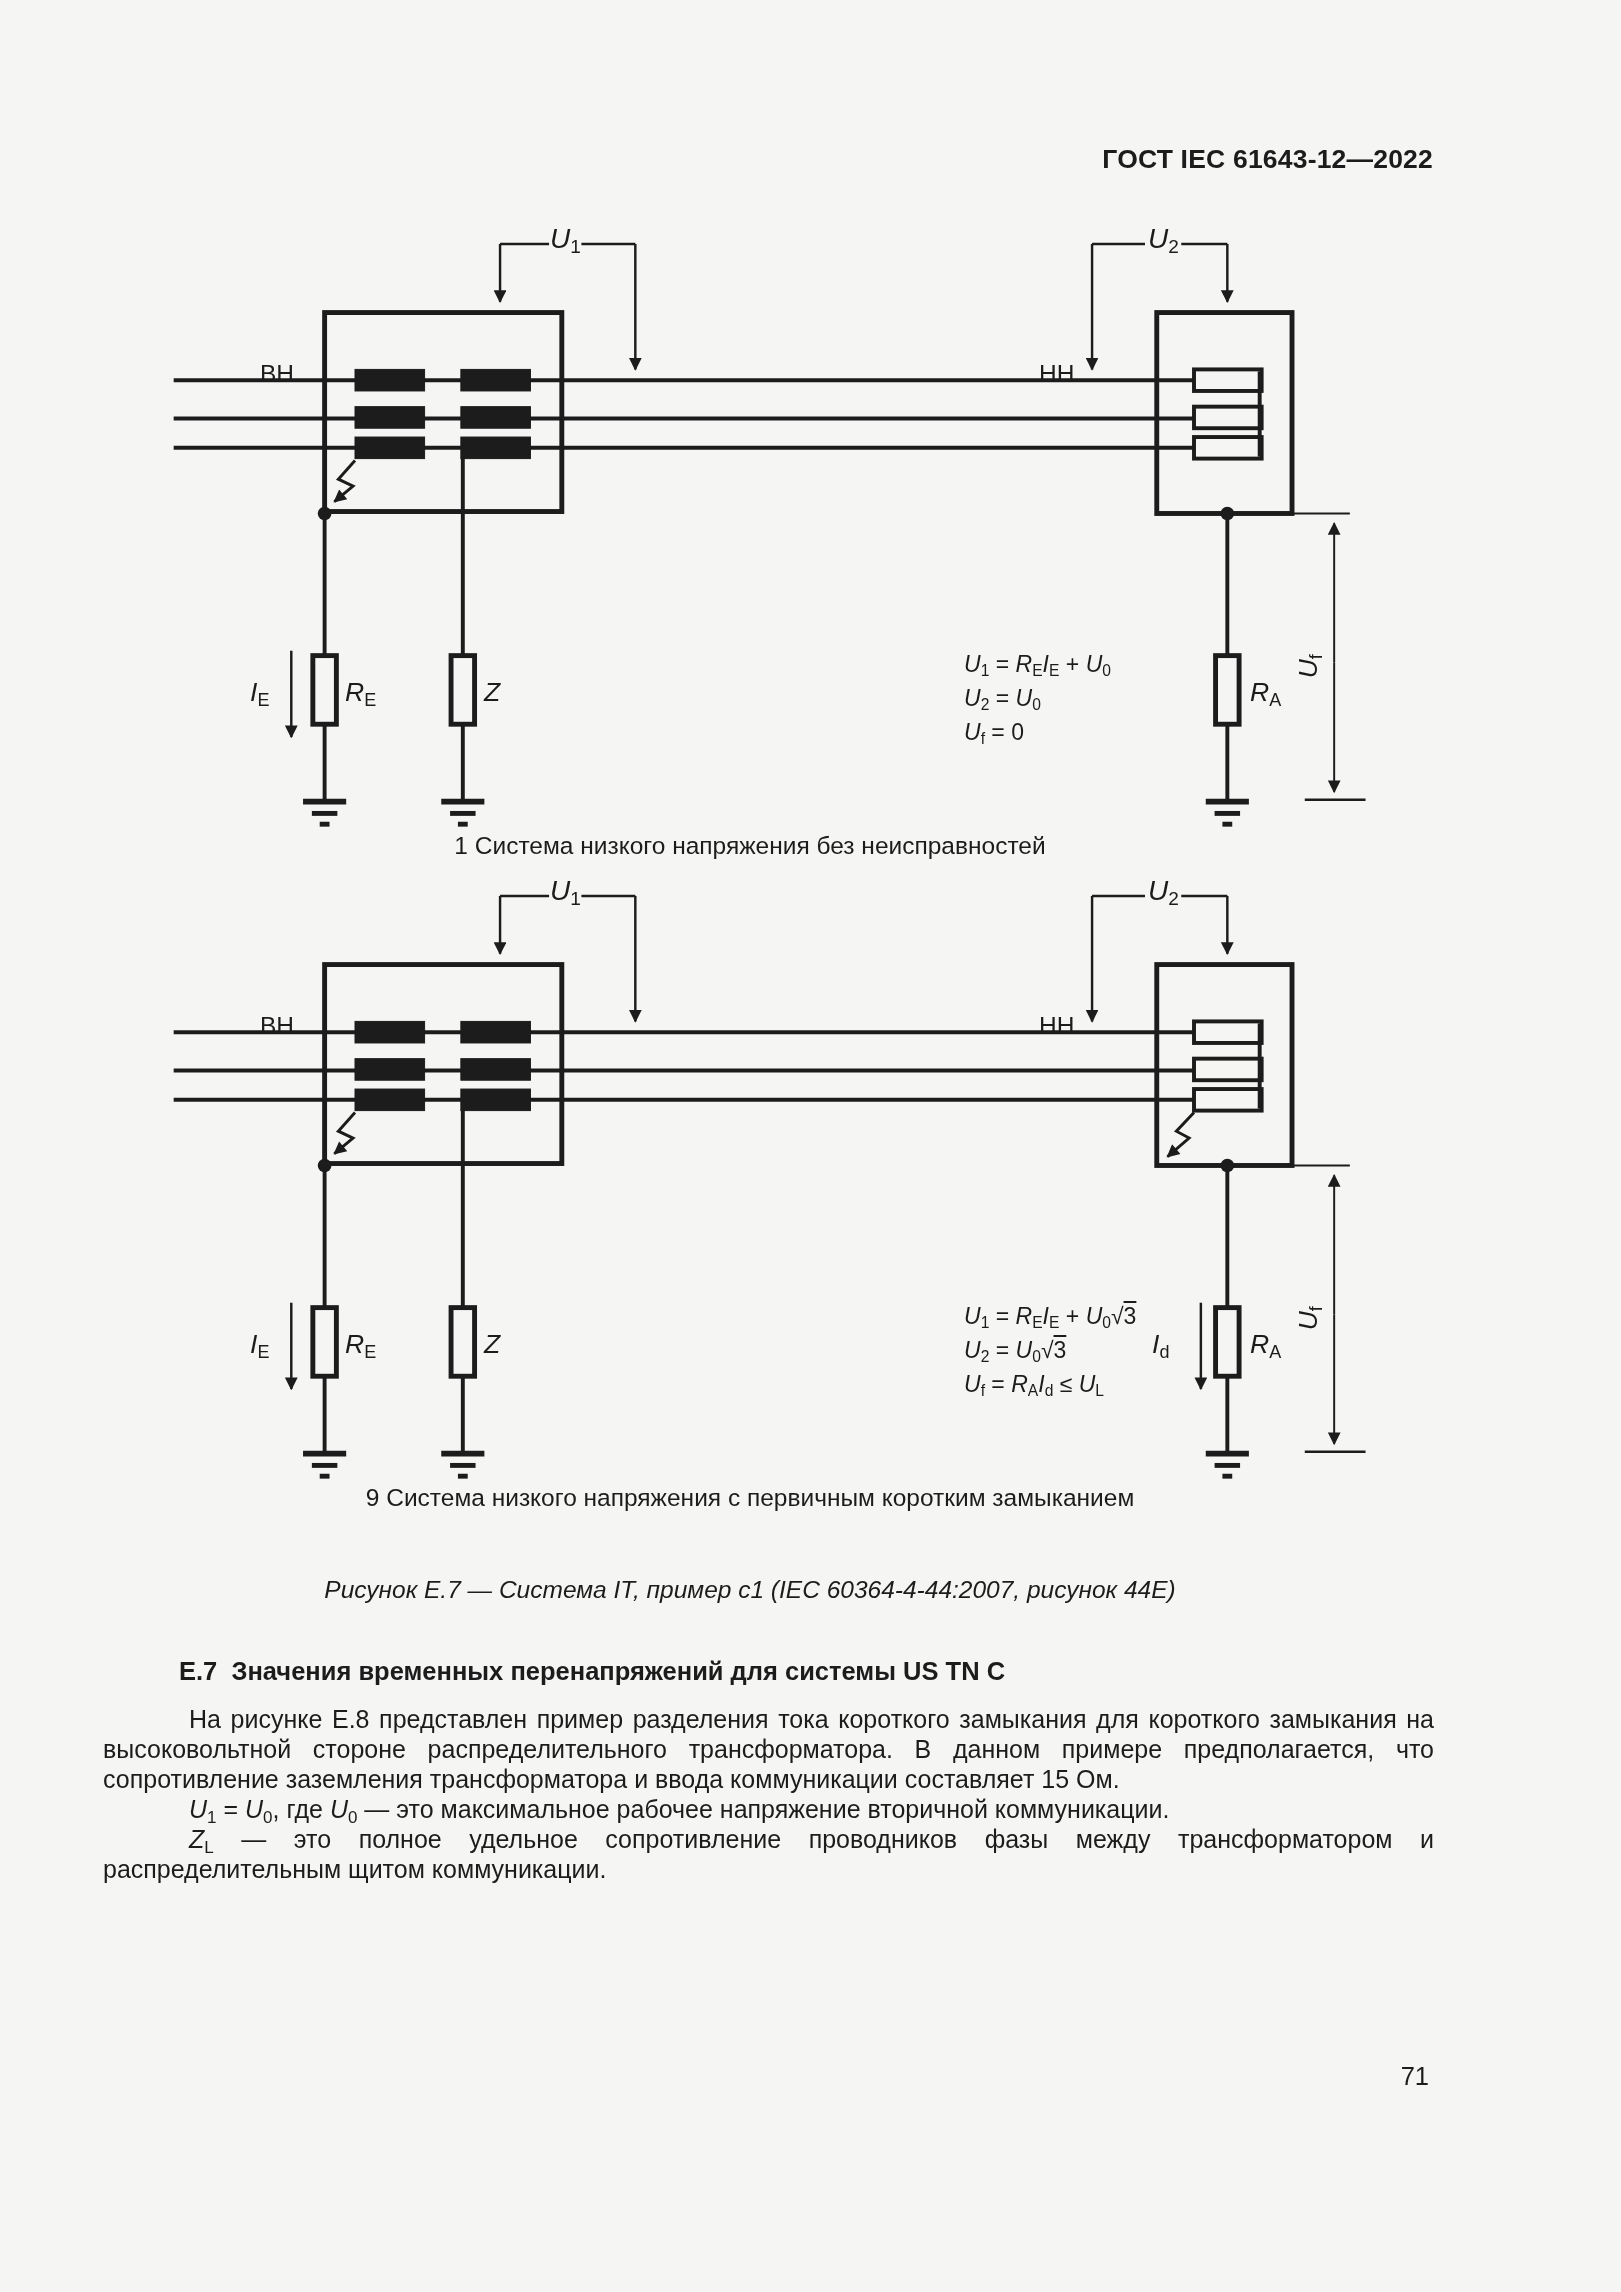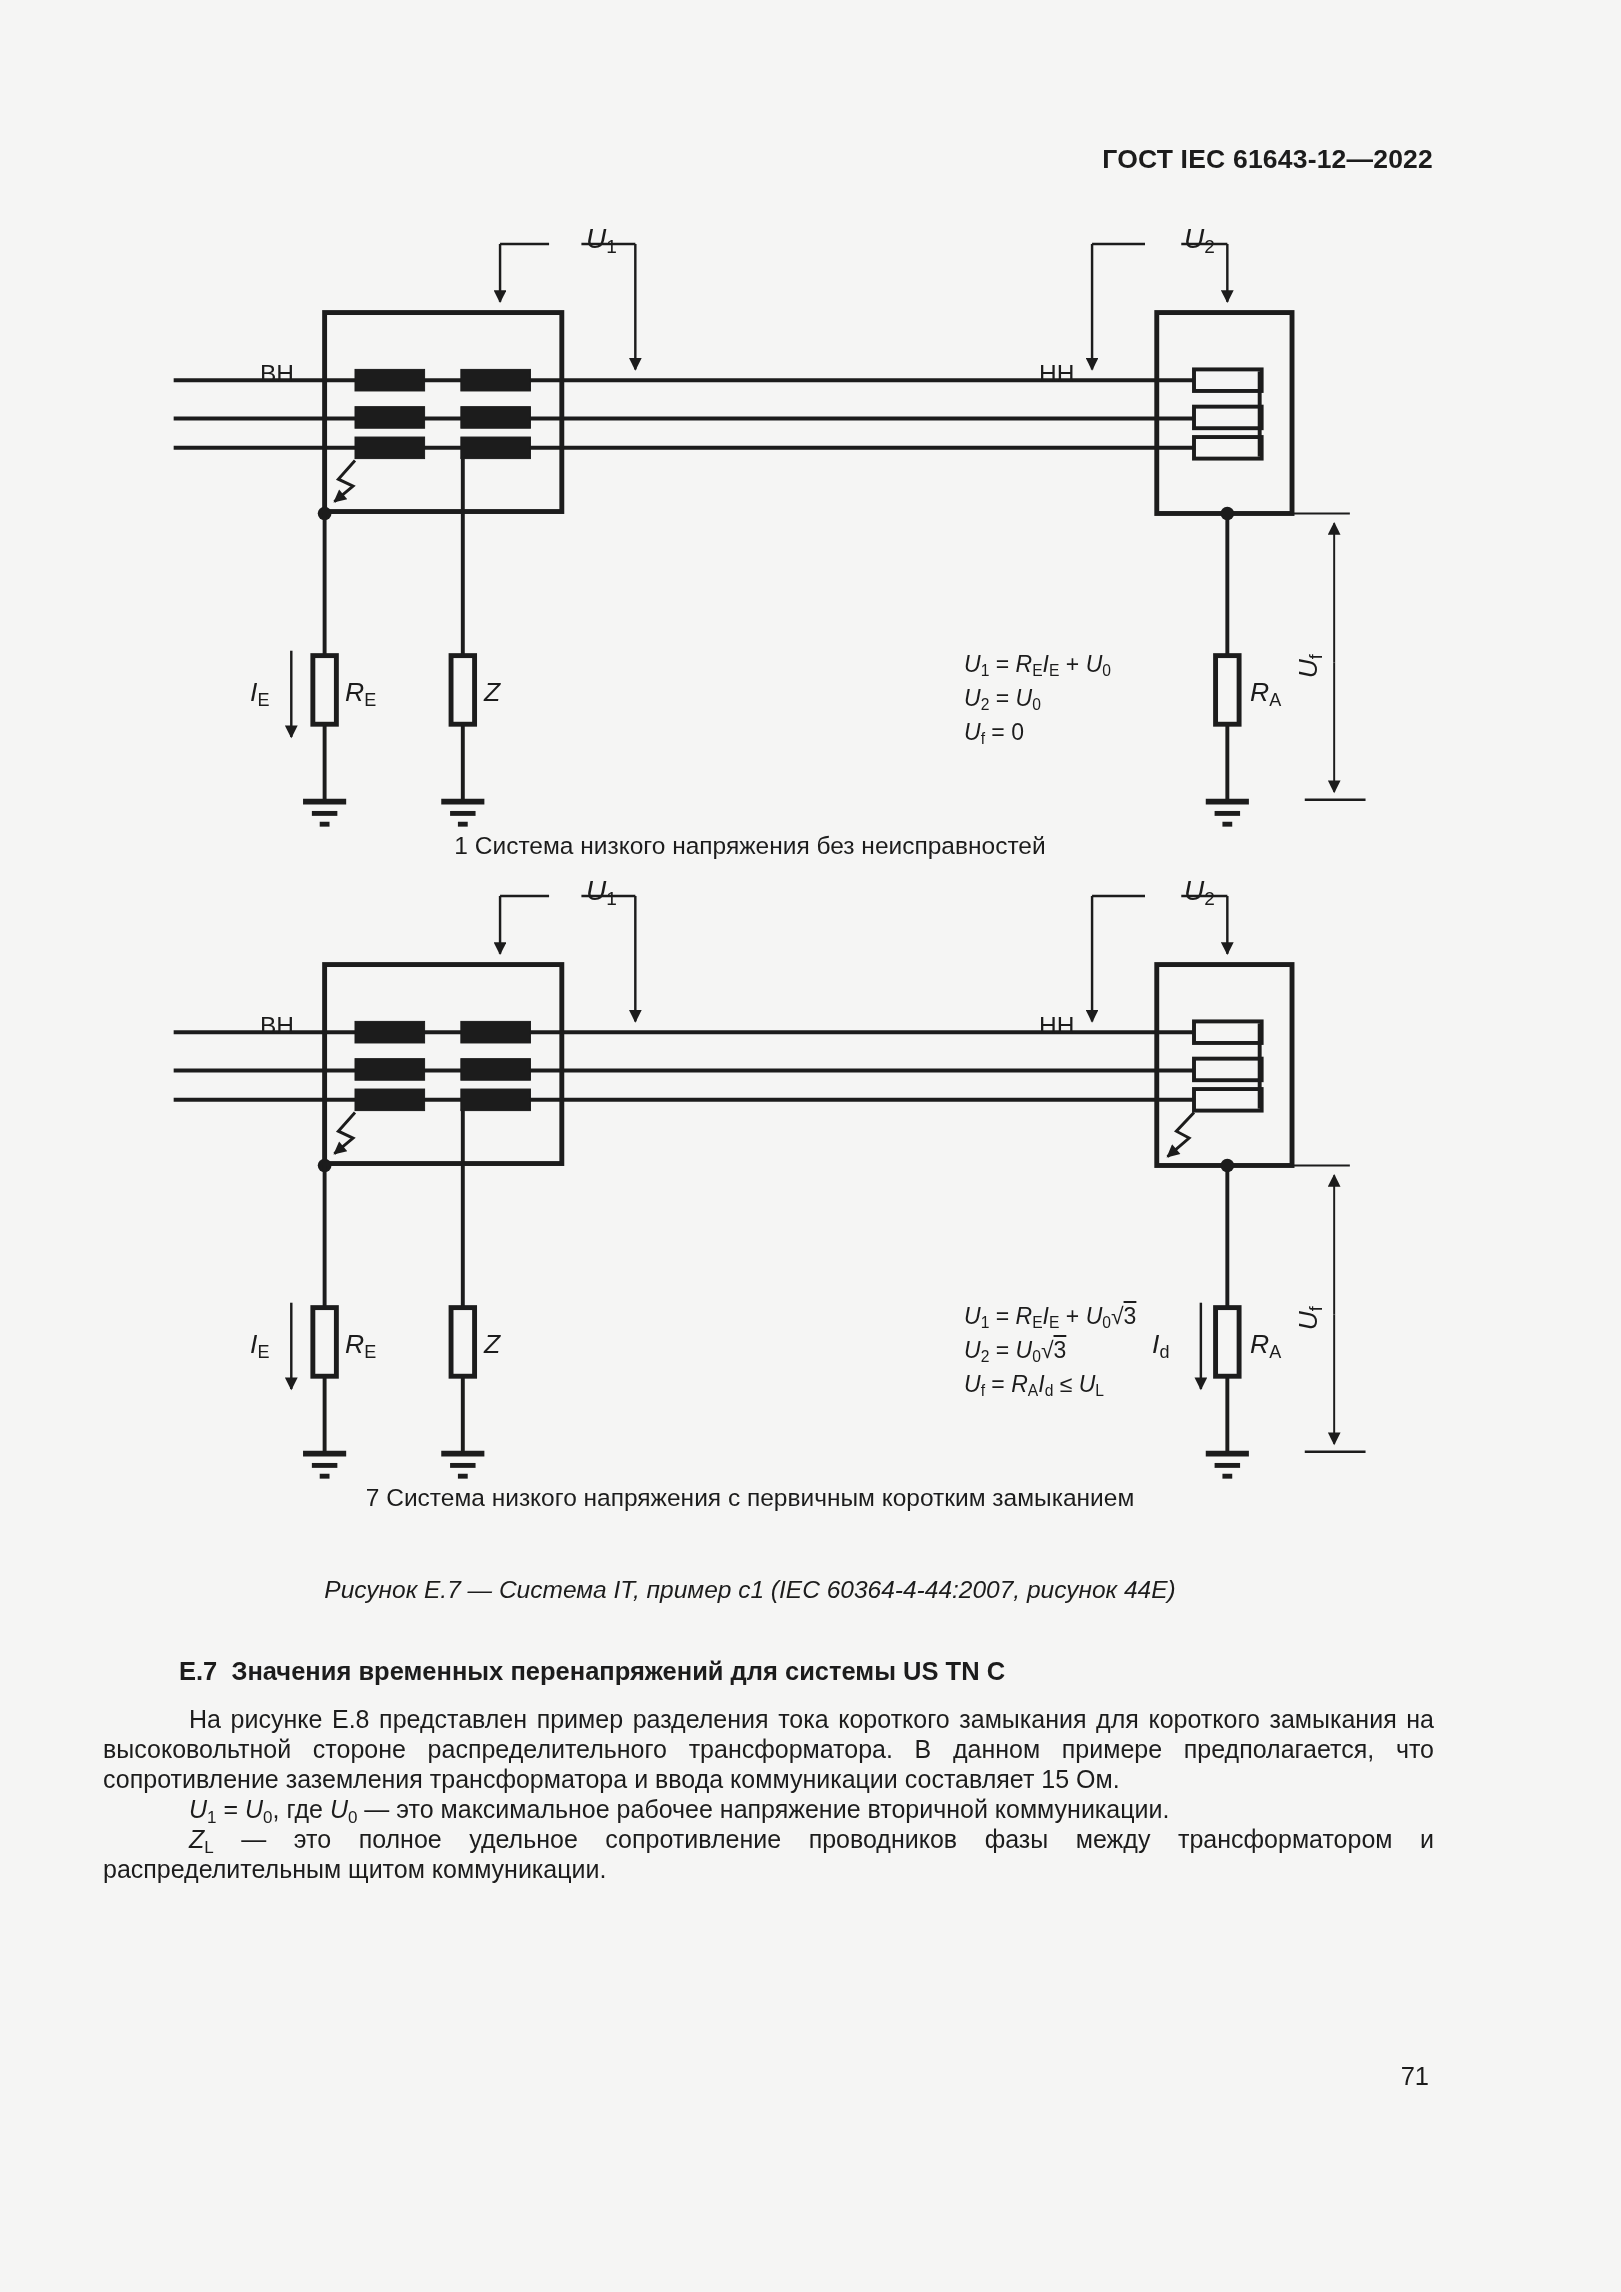--- a/index.html
+++ b/index.html
@@ -12,21 +12,21 @@
   .abs{position:absolute;}
   .doc-header{top:144px;right:188px;font-weight:bold;font-size:26.5px;letter-spacing:0.2px;}
   .page-number{top:2062px;right:192px;font-size:25.5px;}
 
   .diagram{left:103px;width:1294px;height:642px;}
   #d1{top:192px;}
   #d2{top:844px;}
   .diagram svg{position:absolute;left:0;top:0;display:block;}
 
   .dlabel{position:absolute;font-size:24.5px;line-height:1;white-space:nowrap;margin-top:33px;}
-  .vlabel{position:absolute;font-size:28px;line-height:1;white-space:nowrap;margin-left:36px;}
+  .vlabel{position:absolute;font-size:28px;line-height:1;white-space:nowrap;}
   .complabel{position:absolute;font-size:26.5px;line-height:1;white-space:nowrap;}
   .uf-label{
     position:absolute;left:1168px;top:461px;width:74px;text-align:center;
     font-size:26.5px;line-height:1;transform:rotate(-90deg);transform-origin:50% 50%;
     white-space:nowrap;
   }
   .eq{position:absolute;left:861px;top:455px;font-size:23px;line-height:34px;white-space:nowrap;}
 
   .caption{left:103px;width:1294px;text-align:center;font-size:24.5px;}
   #cap1{top:832px;}
@@ -238,21 +238,21 @@
   <div class="complabel" style="left:381px;top:487px;"><i>Z</i></div>
   <div class="complabel" style="left:1049px;top:487px;"><i>I</i><sub>d</sub></div>
   <div class="complabel" style="left:1147px;top:487px;"><i>R</i><sub>A</sub></div>
   <div class="uf-label"><i>U</i><sub>f</sub></div>
   <div class="eq">
     <div><i>U</i><sub>1</sub> = <i>R</i><sub>E</sub><i>I</i><sub>E</sub> + <i>U</i><sub>0</sub><span>√<span class="radbar">3</span></span></div>
     <div><i>U</i><sub>2</sub> = <i>U</i><sub>0</sub><span>√<span class="radbar">3</span></span></div>
     <div><i>U</i><sub>f</sub> = <i>R</i><sub>A</sub><i>I</i><sub>d</sub> ≤ <i>U</i><sub>L</sub></div>
   </div>
 </div>
-<div class="abs caption" id="cap2">7 Система низкого напряжения с первичным коротким замыканием</div>
+<div class="abs caption" id="cap2">9 Система низкого напряжения с первичным коротким замыканием</div>
 
 <div class="abs" id="figcap">Рисунок Е.7 — Система IT, пример c1 (IEC 60364-4-44:2007, рисунок 44Е)</div>
 
 <div class="abs section">
   <div class="heading">Е.7&nbsp; Значения временных перенапряжений для системы US TN C</div>
   <p class="first">На рисунке Е.8 представлен пример разделения тока короткого замыкания для короткого замыкания на высоковольтной стороне распределительного трансформатора. В данном примере предполагается, что сопротивление заземления трансформатора и ввода коммуникации составляет 15 Ом.</p>
   <p><i>U</i><sub>1</sub> = <i>U</i><sub>0</sub>, где <i>U</i><sub>0</sub> — это максимальное рабочее напряжение вторичной коммуникации.</p>
   <p><i>Z</i><sub>L</sub> — это полное удельное сопротивление проводников фазы между трансформатором и распределительным щитом коммуникации.</p>
 </div>
 

